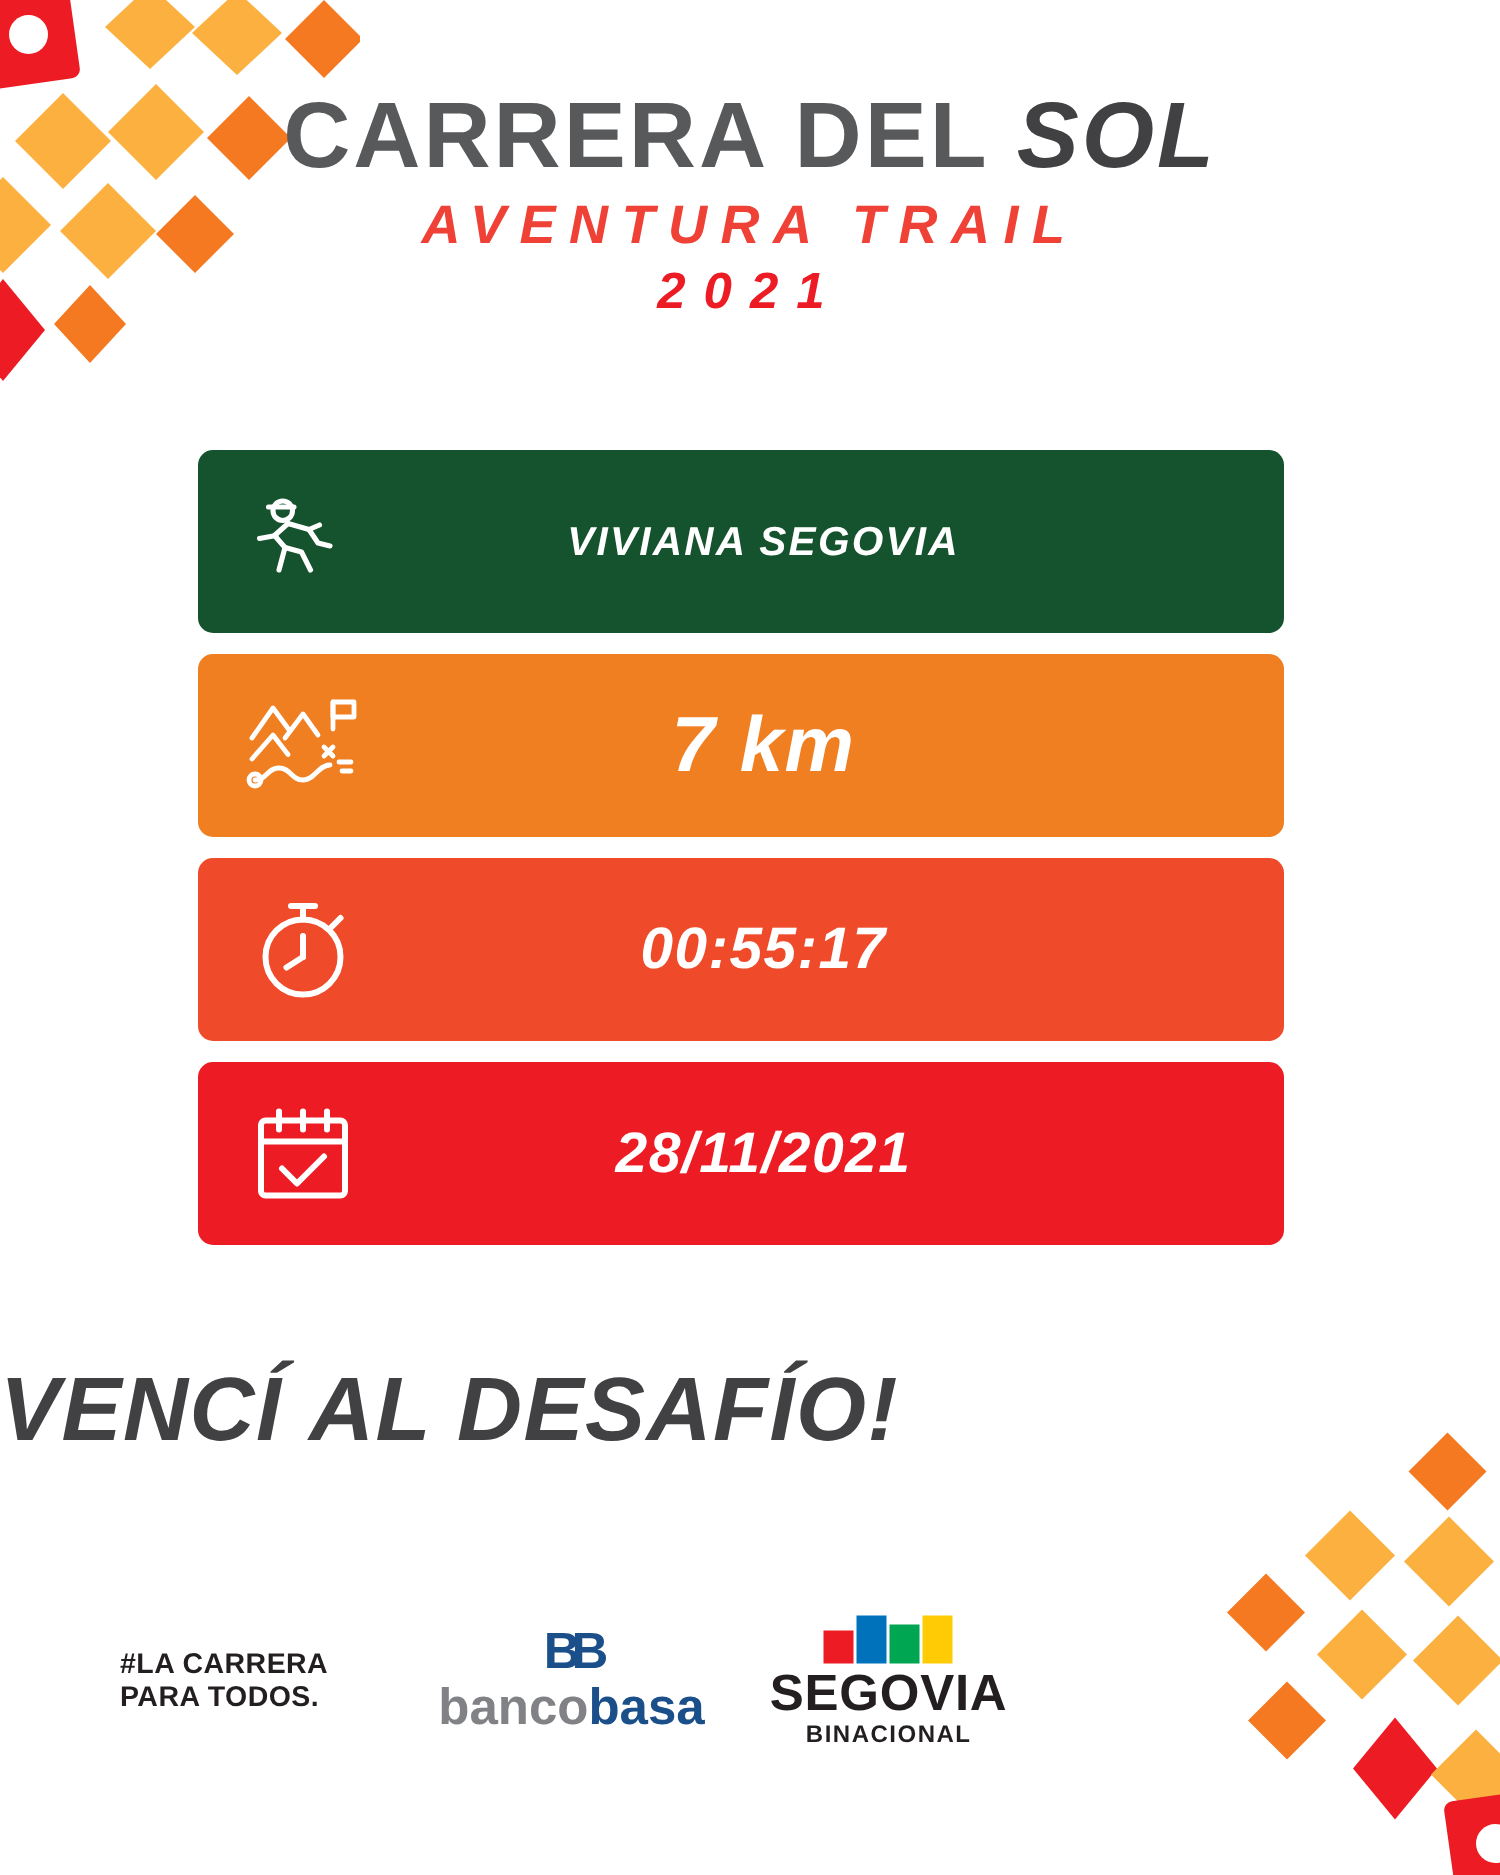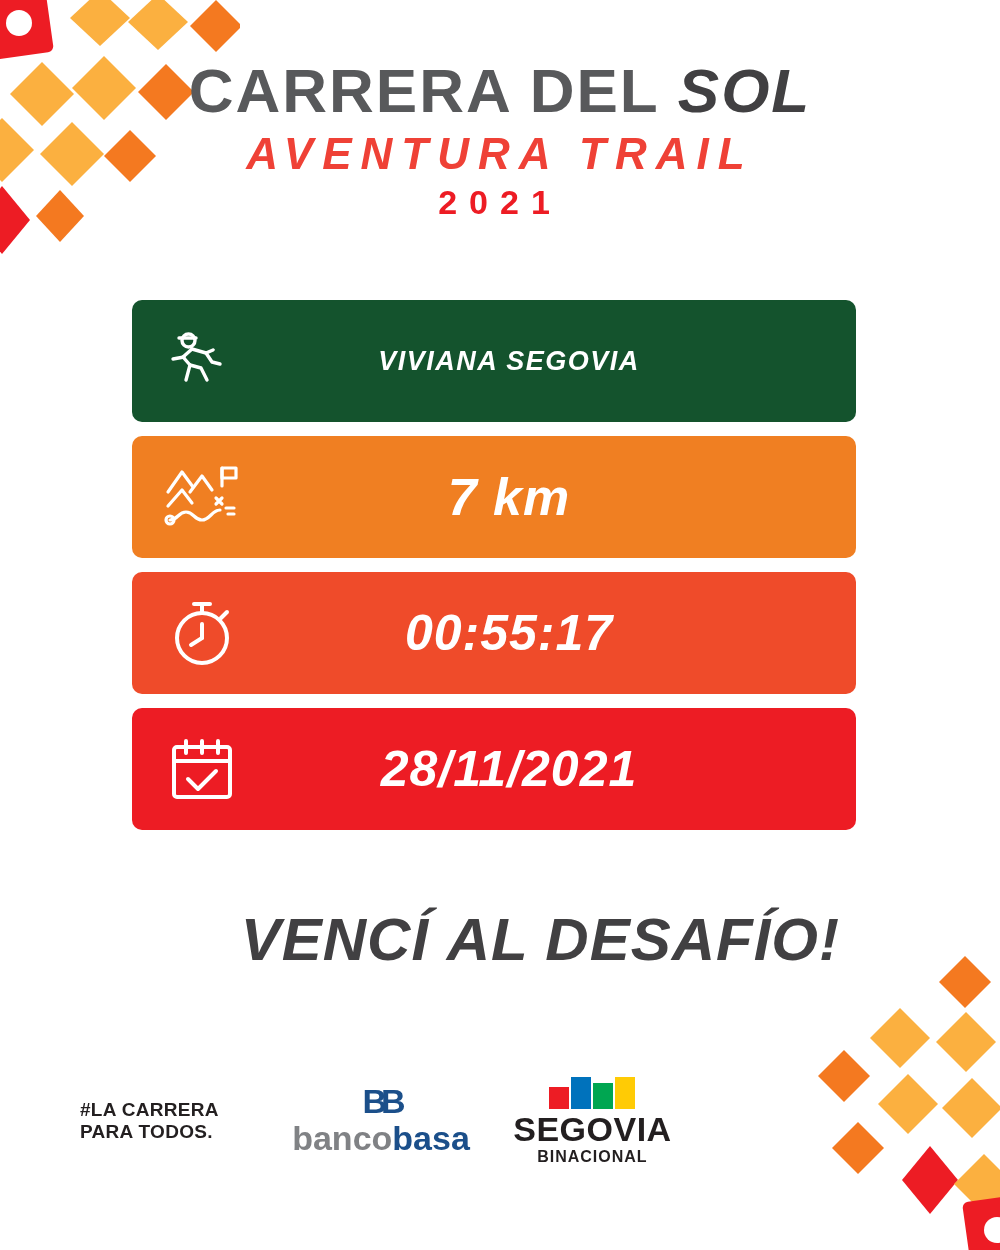--- a/index.html
+++ b/index.html
@@ -39,33 +39,34 @@
     line-height: 1.05;
     white-space: nowrap;
   }
   .title-main .bold-part {
     color: #414042;
     font-weight: 900;
     font-style: italic;
   }
   .title-sub {
     margin-top: 6px;
-    font-size: 44px;
+    font-size: 36px;
     font-weight: 900;
     font-style: italic;
     letter-spacing: 9px;
     color: #ef4136;
     white-space: nowrap;
   }
   .title-year {
     margin-top: 4px;
     font-size: 34px;
     font-weight: 900;
     letter-spacing: 12px;
     color: #ed1c24;
+    font-style: italic;
   }
 
   
   .bars {
     position: absolute;
     top: 300px;
     left: 132px;
     width: 724px;
   }
   .bar {
@@ -95,39 +96,39 @@
     font-style: italic;
     letter-spacing: 1.5px;
   }
   .v-dist {
     font-size: 52px;
     font-weight: 900;
     font-style: italic;
     letter-spacing: 1px;
   }
   .v-time {
-    font-size: 50px;
+    font-size: 39px;
     font-weight: 900;
     font-style: italic;
     letter-spacing: 1px;
   }
   .v-date {
-    font-size: 50px;
+    font-size: 38px;
     font-weight: 900;
     font-style: italic;
     letter-spacing: 1px;
   }
 
   
   .slogan {
     position: absolute;
     top: 905px;
     left: 0;
     width: 840px;
-    text-align: right;
+    text-align: left;
     font-size: 60px;
     font-style: italic;
     color: #414042;
     font-weight: 700;
     letter-spacing: 1px;
     white-space: nowrap;
   }
   .slogan .strong { font-weight: 900; }
 
   

